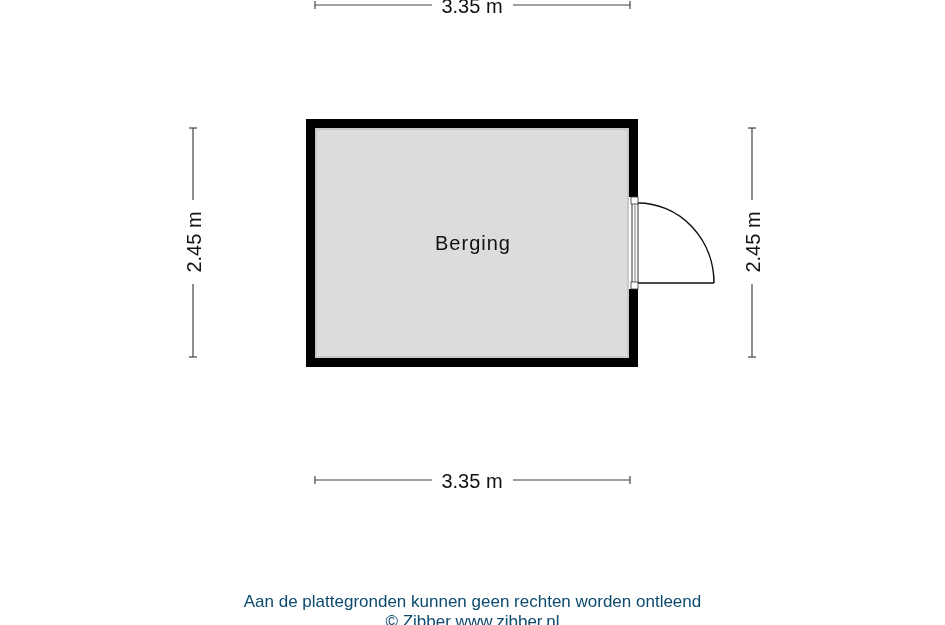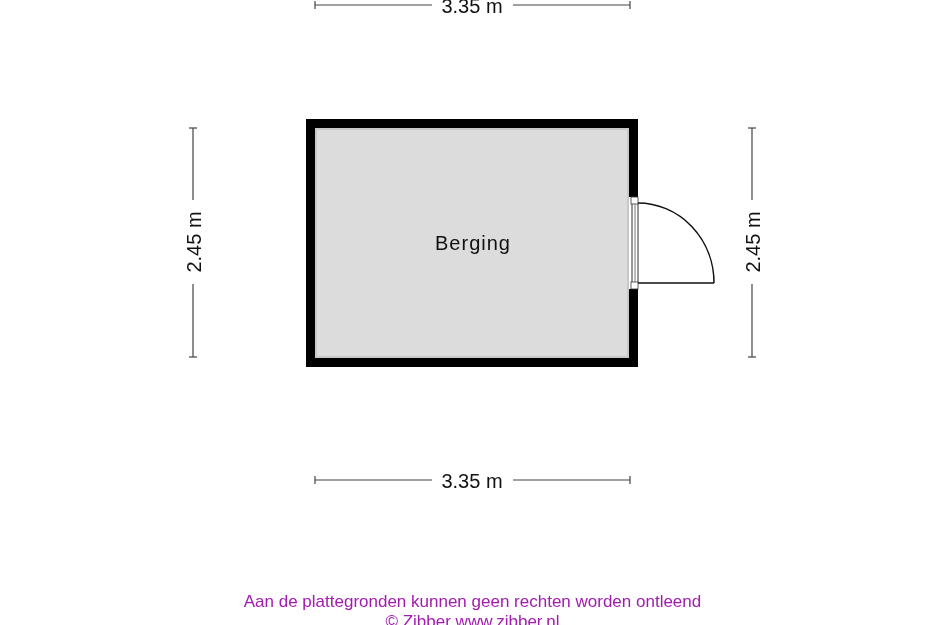--- a/index.html
+++ b/index.html
@@ -1,19 +1,19 @@
 <!DOCTYPE html>
 <html><head>
 <meta charset="utf-8">
 <style>
   html, body { margin:0; padding:0; background:#ffffff; }
   body { width:945px; height:625px; position:relative; overflow:hidden; font-family:"Liberation Sans", sans-serif; color:#111; }
   svg { position:absolute; left:0; top:0; }
   .lbl { font-family:"Liberation Sans", sans-serif; fill:#111; }
-  .disclaimer { position:absolute; left:0; width:945px; text-align:center; font-size:17px; color:#a21caf; }
+  .disclaimer { position:absolute; left:0; width:945px; text-align:center; font-size:17px; color:#0c4a6e; }
 </style>
 </head>
 <body>
 
 <svg width="945" height="625" viewBox="0 0 945 625">
 
   <g>
     <line x1="315" y1="5" x2="432" y2="5" stroke="#444" stroke-width="1.2"></line>
     <line x1="513" y1="5" x2="630" y2="5" stroke="#444" stroke-width="1.2"></line>
     <line x1="315" y1="1" x2="315" y2="9" stroke="#444" stroke-width="1.2"></line>

